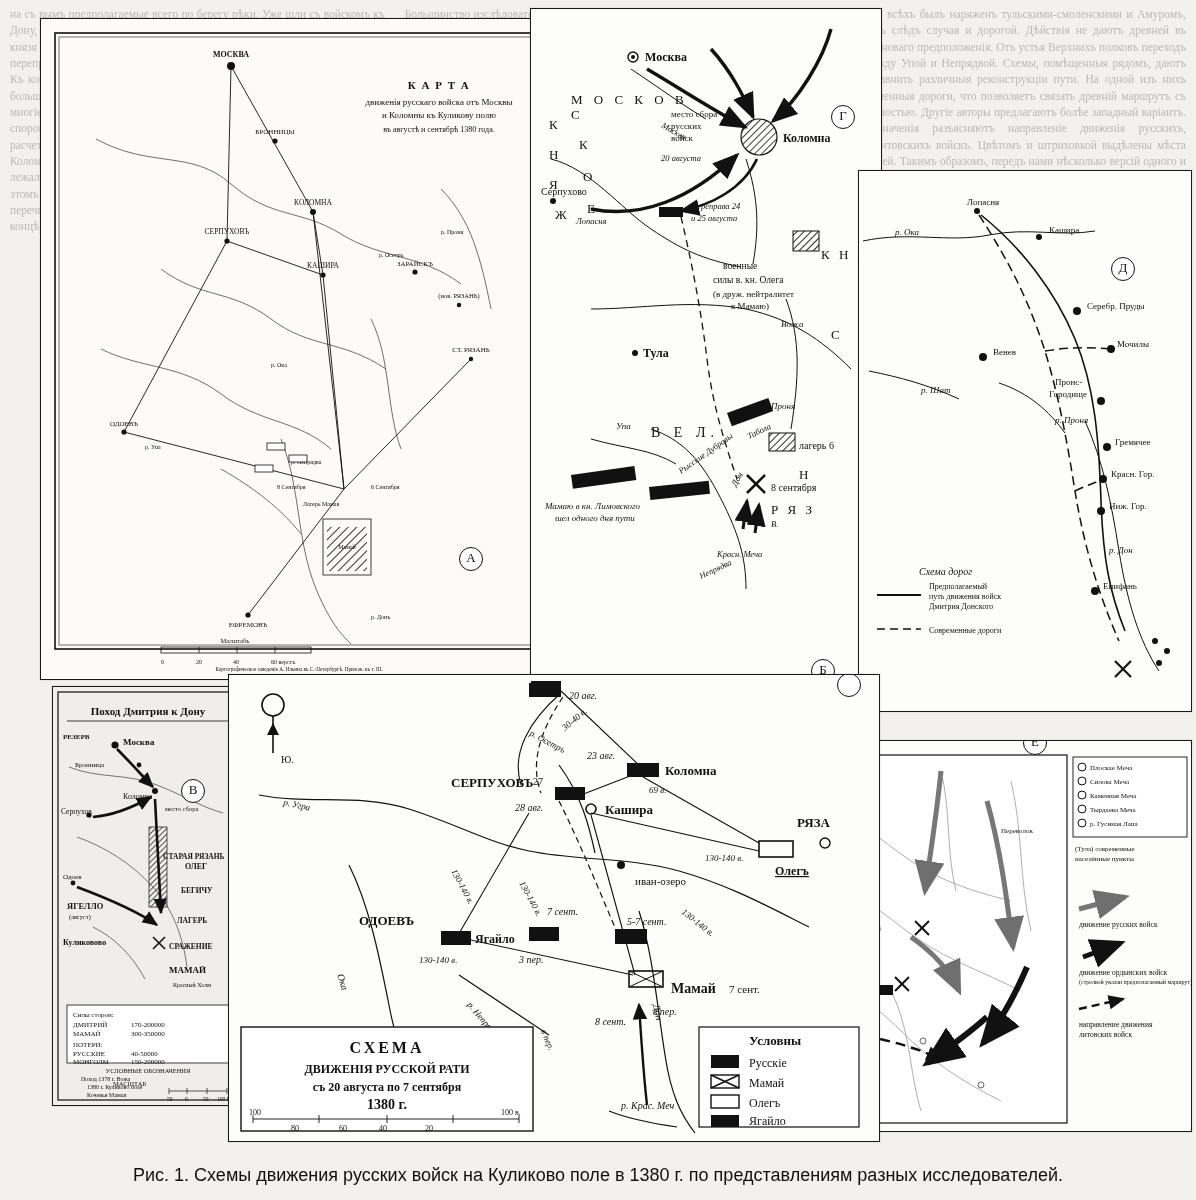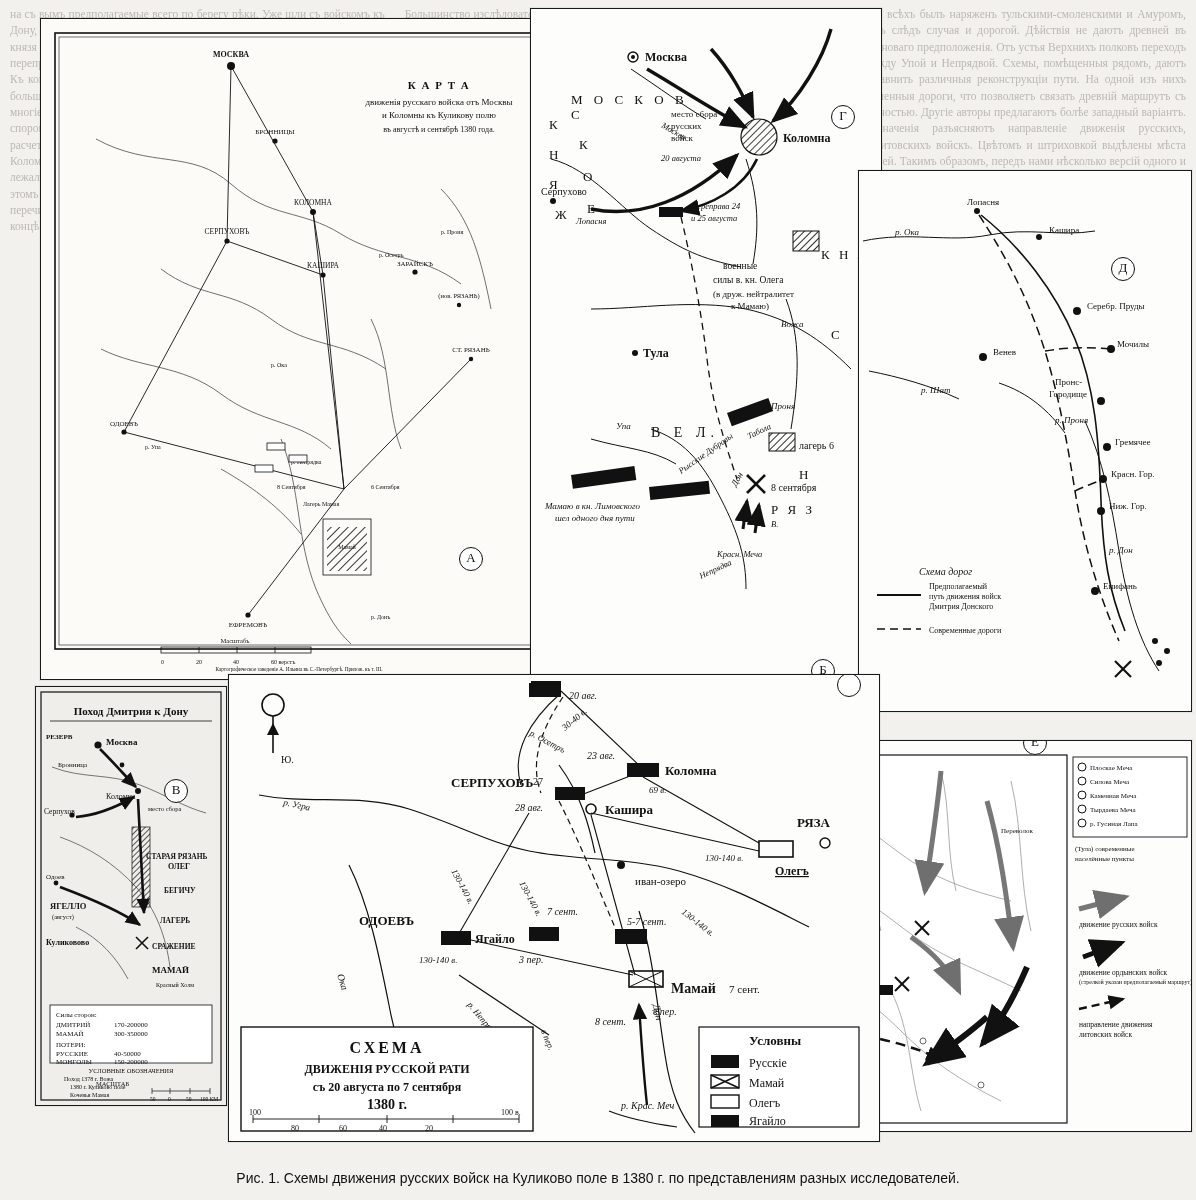--- a/index.html
+++ b/index.html
@@ -14,21 +14,21 @@
   
   .panel{position:absolute;background:#fdfdfb;border:1px solid #1a1a1a;
          box-shadow:0 0 0 1px rgba(0,0,0,.05);overflow:hidden;}
   .panel .inner{position:absolute;inset:0;}
   .plabel{position:absolute;width:22px;height:22px;border:1.3px solid #111;border-radius:50%;
           font-size:13px;line-height:20px;text-align:center;background:#fff;font-family:"Liberation Serif",serif;}
   svg{display:block}
   .t{font-family:"Liberation Serif", serif;fill:#111;}
   .tb{font-family:"Liberation Serif", serif;fill:#111;font-weight:bold;}
   .cap{position:absolute;left:0;right:0;bottom:14px;text-align:center;
-       font-family:"Liberation Sans", sans-serif;font-size:14px;color:#111;}
+       font-family:"Liberation Sans", sans-serif;font-size:18px;color:#111;}
 </style>
 </head>
 <body>
 
 <div class="page-bg">
   <div class="bgcol c1">на съ вымъ предполагаемые всего по берегу рѣки. Уже шли съ войскомъ къ Дону, и къ рѣкѣ отъ рѣзанскихъ земель было недалеко. Войска московскаго князя шли по правому берегу Оки и вышли къ Лопасни, гдѣ была переправа. Дмитрий Ивановичъ собиралъ ополченіе изъ многихъ городовъ. Къ концу XIV вв., по мнѣнію лѣтописцевъ, на полѣ Куликовомъ сошлись большія силы. Такъ повѣствуетъ объ этомъ лѣтопись, и съ нею согласны многіе изслѣдователи, хотя численность войскъ остается предметомъ споровъ. Историки пишутъ, что переправа черезъ Оку была трудной, и что расчетъ на помощь союзныхъ земель не оправдался. Войско собиралось въ Коломнѣ, а затѣмъ двинулось къ Лопасни, гдѣ былъ назначенъ сборъ. Путь лежалъ черезъ земли рязанскаго князя, который держался нейтралитета. Въ этомъ походѣ участвовали полки изъ многихъ княжествъ, и лѣтописи перечисляютъ ихъ имена. Такъ складывалось общее движеніе къ Дону въ концѣ августа 1380 года.</div>
   <div class="bgcol c2">Большинство изслѣдователей признаютъ, что войска шли тремя колоннами. Карты, составленныя въ разное время, отличаются въ деталяхъ, но совпадаютъ въ главномъ: сборъ въ Коломнѣ, переправа черезъ Оку и движеніе къ Дону. Нѣкоторые авторы предполагаютъ иной путь, болѣе восточный. Схема движенія русской рати съ 20 августа по 7 сентября показываетъ суточные переходы. Расстоянія между пунктами указаны въ верстахъ, и они позволяютъ оцѣнить скорость движенія войска. Переправа черезъ Донъ совершилась въ ночь на 8 сентября, послѣ чего полки построились для битвы. Историки отмѣчаютъ, что выборъ мѣста былъ не случаенъ. Сравненіе схемъ показываетъ, насколько различны представленія о маршрутѣ. Каждая изъ нихъ опирается на свой кругъ источниковъ и на свою интерпретацію лѣтописныхъ извѣстій о походѣ.</div>
   <div class="bgcol c3">къ Дону. Войска всѣхъ былъ наряженъ тульскими-смоленскими и Амуромъ, но уже находятъ слѣдъ случая и дорогой. Дѣйствія не даютъ древней въ движеніи есть и новаго предположенія. Отъ устья Верхнихъ полковъ переходъ завершается между Упой и Непрядвой. Схемы, помѣщенныя рядомъ, даютъ возможность сравнить различныя реконструкціи пути. На одной изъ нихъ показаны современныя дороги, что позволяетъ связать древній маршрутъ съ нынѣшней мѣстностью. Другіе авторы предлагаютъ болѣе западный варіантъ. Условныя обозначенія разъясняютъ направленіе движенія русскихъ, ордынскихъ и литовскихъ войскъ. Цвѣтомъ и штриховкой выдѣлены мѣста сраженій и лагерей. Такимъ образомъ, передъ нами нѣсколько версій одного и того же событія, и каждая изъ нихъ имѣетъ своихъ сторонниковъ среди историковъ.</div>
 </div>
 
@@ -408,21 +408,21 @@
 
     <g fill="none" stroke="#111" stroke-width="2.4" stroke-dasharray="8,5" marker-end="url(#arrEb)">
       <path d="M288,268 L332,258"></path>
     </g>
     <text class="t" x="288" y="286" font-size="7.5">направление движения</text>
     <text class="t" x="288" y="296" font-size="7.5">литовских войск</text>
   </svg>
   <div class="plabel" style="left:232px;top:-10px">Е</div>
 </div>
 
-<div class="panel" style="left:35px;top:686px;width:190px;height:418px;">
+<div class="panel" style="left:52px;top:686px;width:190px;height:418px;">
   <svg class="inner" viewBox="0 0 190 418">
     <defs>
       <marker id="arrC" markerWidth="7" markerHeight="7" refX="5.5" refY="2.6" orient="auto">
         <path d="M0,0 L6,2.6 L0,5.2 z" fill="#111"></path>
       </marker>
       <pattern id="hatchC" width="4" height="4" patternUnits="userSpaceOnUse" patternTransform="rotate(45)">
         <line x1="0" y1="0" x2="0" y2="4" stroke="#111" stroke-width="1.4"></line>
       </pattern>
     </defs>
     <rect width="190" height="418" fill="#efeeea"></rect>

